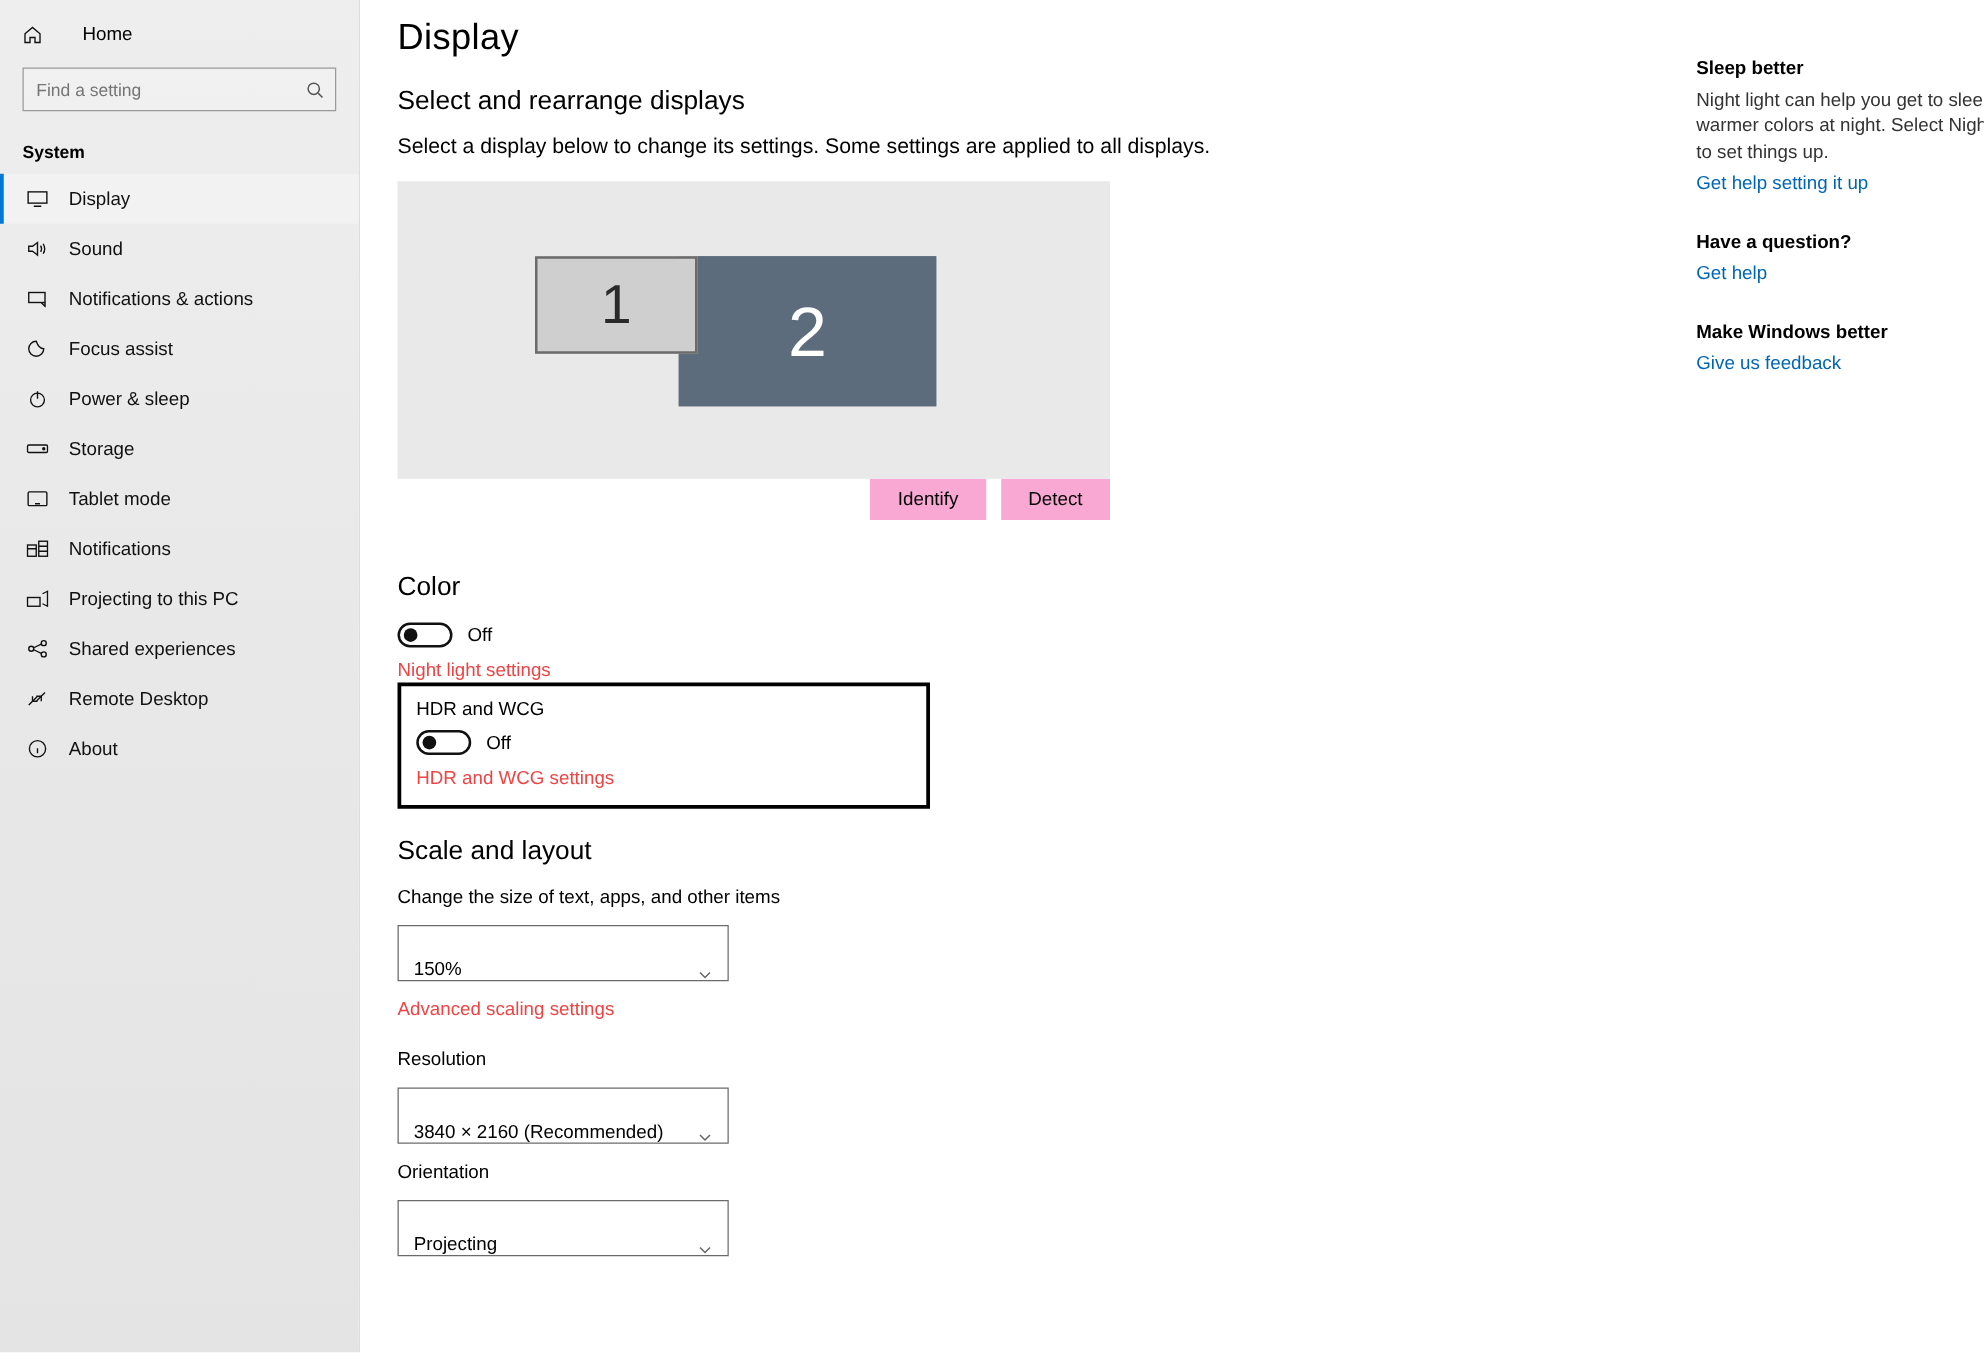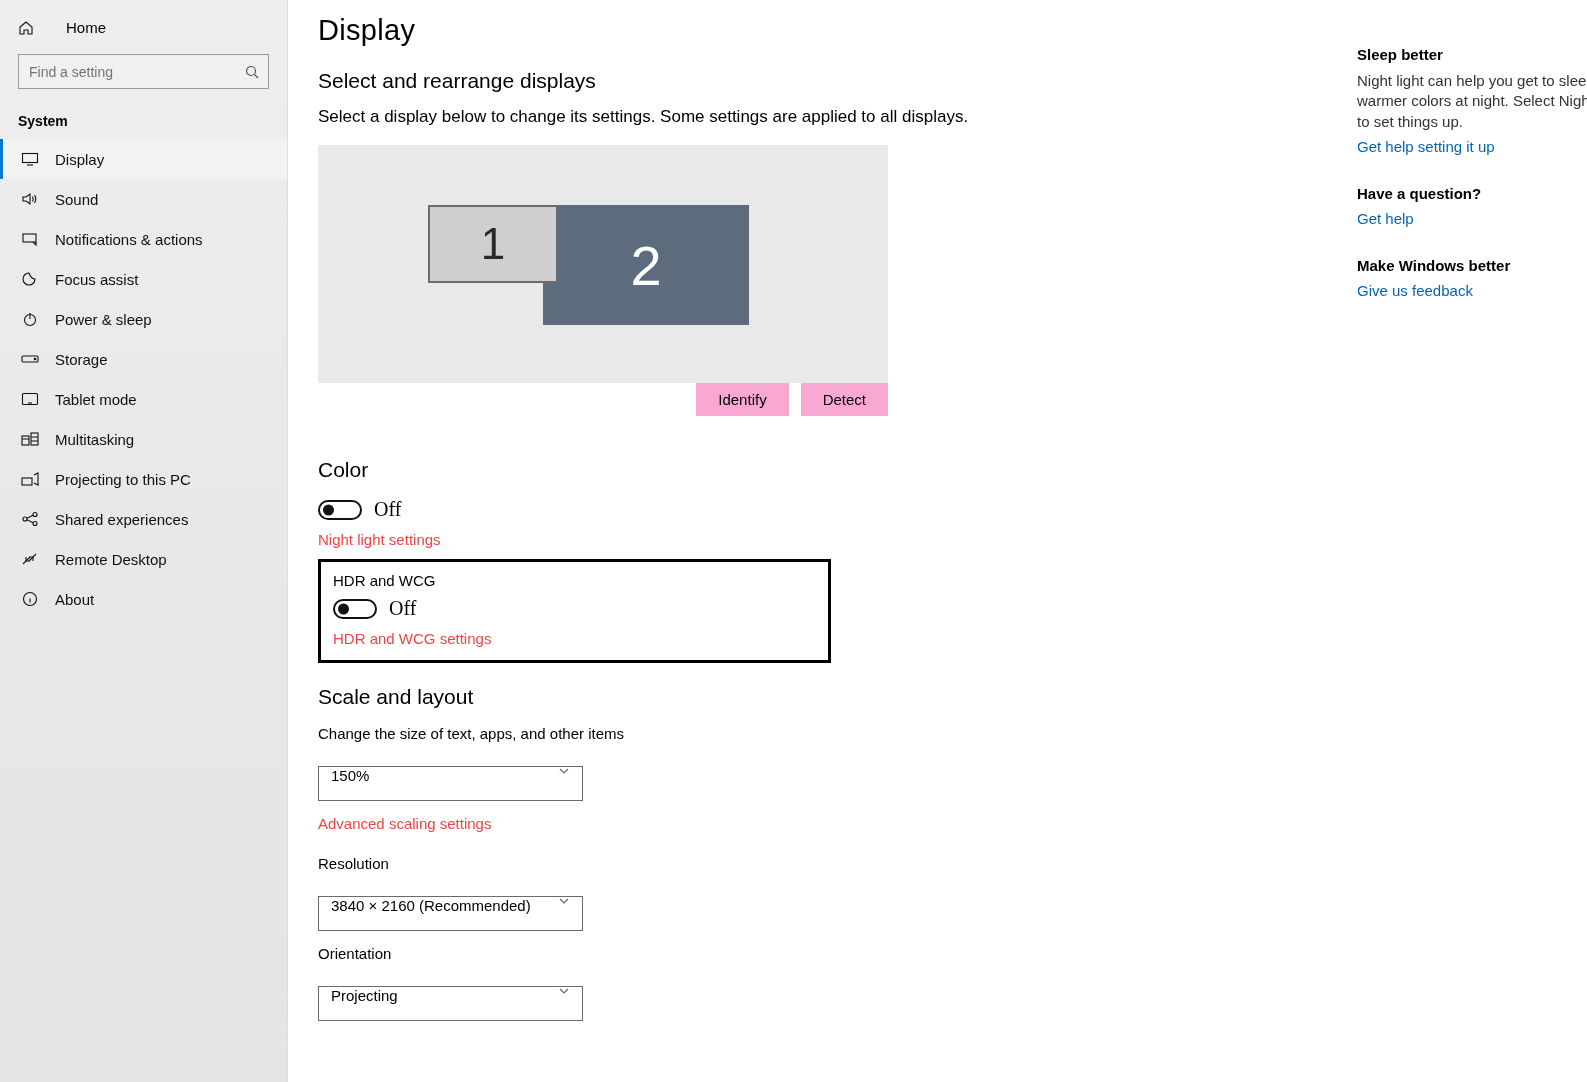--- a/index.html
+++ b/index.html
@@ -183,44 +183,42 @@
       width: 11px;
       height: 11px;
       background: #111;
       border-radius: 50%;
       position: absolute;
       left: 3px;
       top: 50%;
       transform: translateY(-50%);
     }
     .toggle-state {
-      font-size: 20px;
-      font-family: Liberation Serif, serif;
+      font-size: 15px;
     }
     .link {
       color: #ef4444;
       font-size: 15px;
       cursor: pointer;
       display: inline-block;
     }
 
     .highlight-box {
       border: 3px solid #000;
       padding: 10px 12px 12px 12px;
-      margin-top: 10px;
-      width: 513px;
+      width: 426px;
     }
 
     .dropdown {
-      margin-top: 24px;
+      margin-top: 14px;
       width: 265px;
-      height: 35px;
+      height: 45px;
       border: 1px solid #6b6b6b;
       display: flex;
-      align-items: flex-start;
+      align-items: flex-end;
       justify-content: space-between;
       padding: 0 12px;
       cursor: pointer;
       font-size: 15px;
       margin-bottom: 14px;
     }
     .chev {
       color: #666;
       font-size: 11px;
     }
@@ -354,21 +352,21 @@
     </div>
 
     <div class="sidebar-item">
       <span class="ic">
         <svg width="18" height="14" viewBox="0 0 18 14" fill="none" stroke="#111" stroke-width="1.1">
             <rect x="1" y="4" width="7" height="9"></rect>
             <rect x="10" y="1" width="7" height="12"></rect>
             <path d="M1 7 H8 M10 5 H17 M10 9 H17"></path>
           </svg>
       </span>
-      <span class="lbl">Multitasking</span>
+      <span class="lbl">Notifications</span>
     </div>
 
     <div class="sidebar-item">
       <span class="ic">
         <svg width="18" height="14" viewBox="0 0 18 14" fill="none" stroke="#111" stroke-width="1.1">
             <rect x="1" y="6" width="10" height="7"></rect>
             <path d="M13 3 L17 1 V13 L13 11"></path>
           </svg>
       </span>
       <span class="lbl">Projecting to this PC</span>

